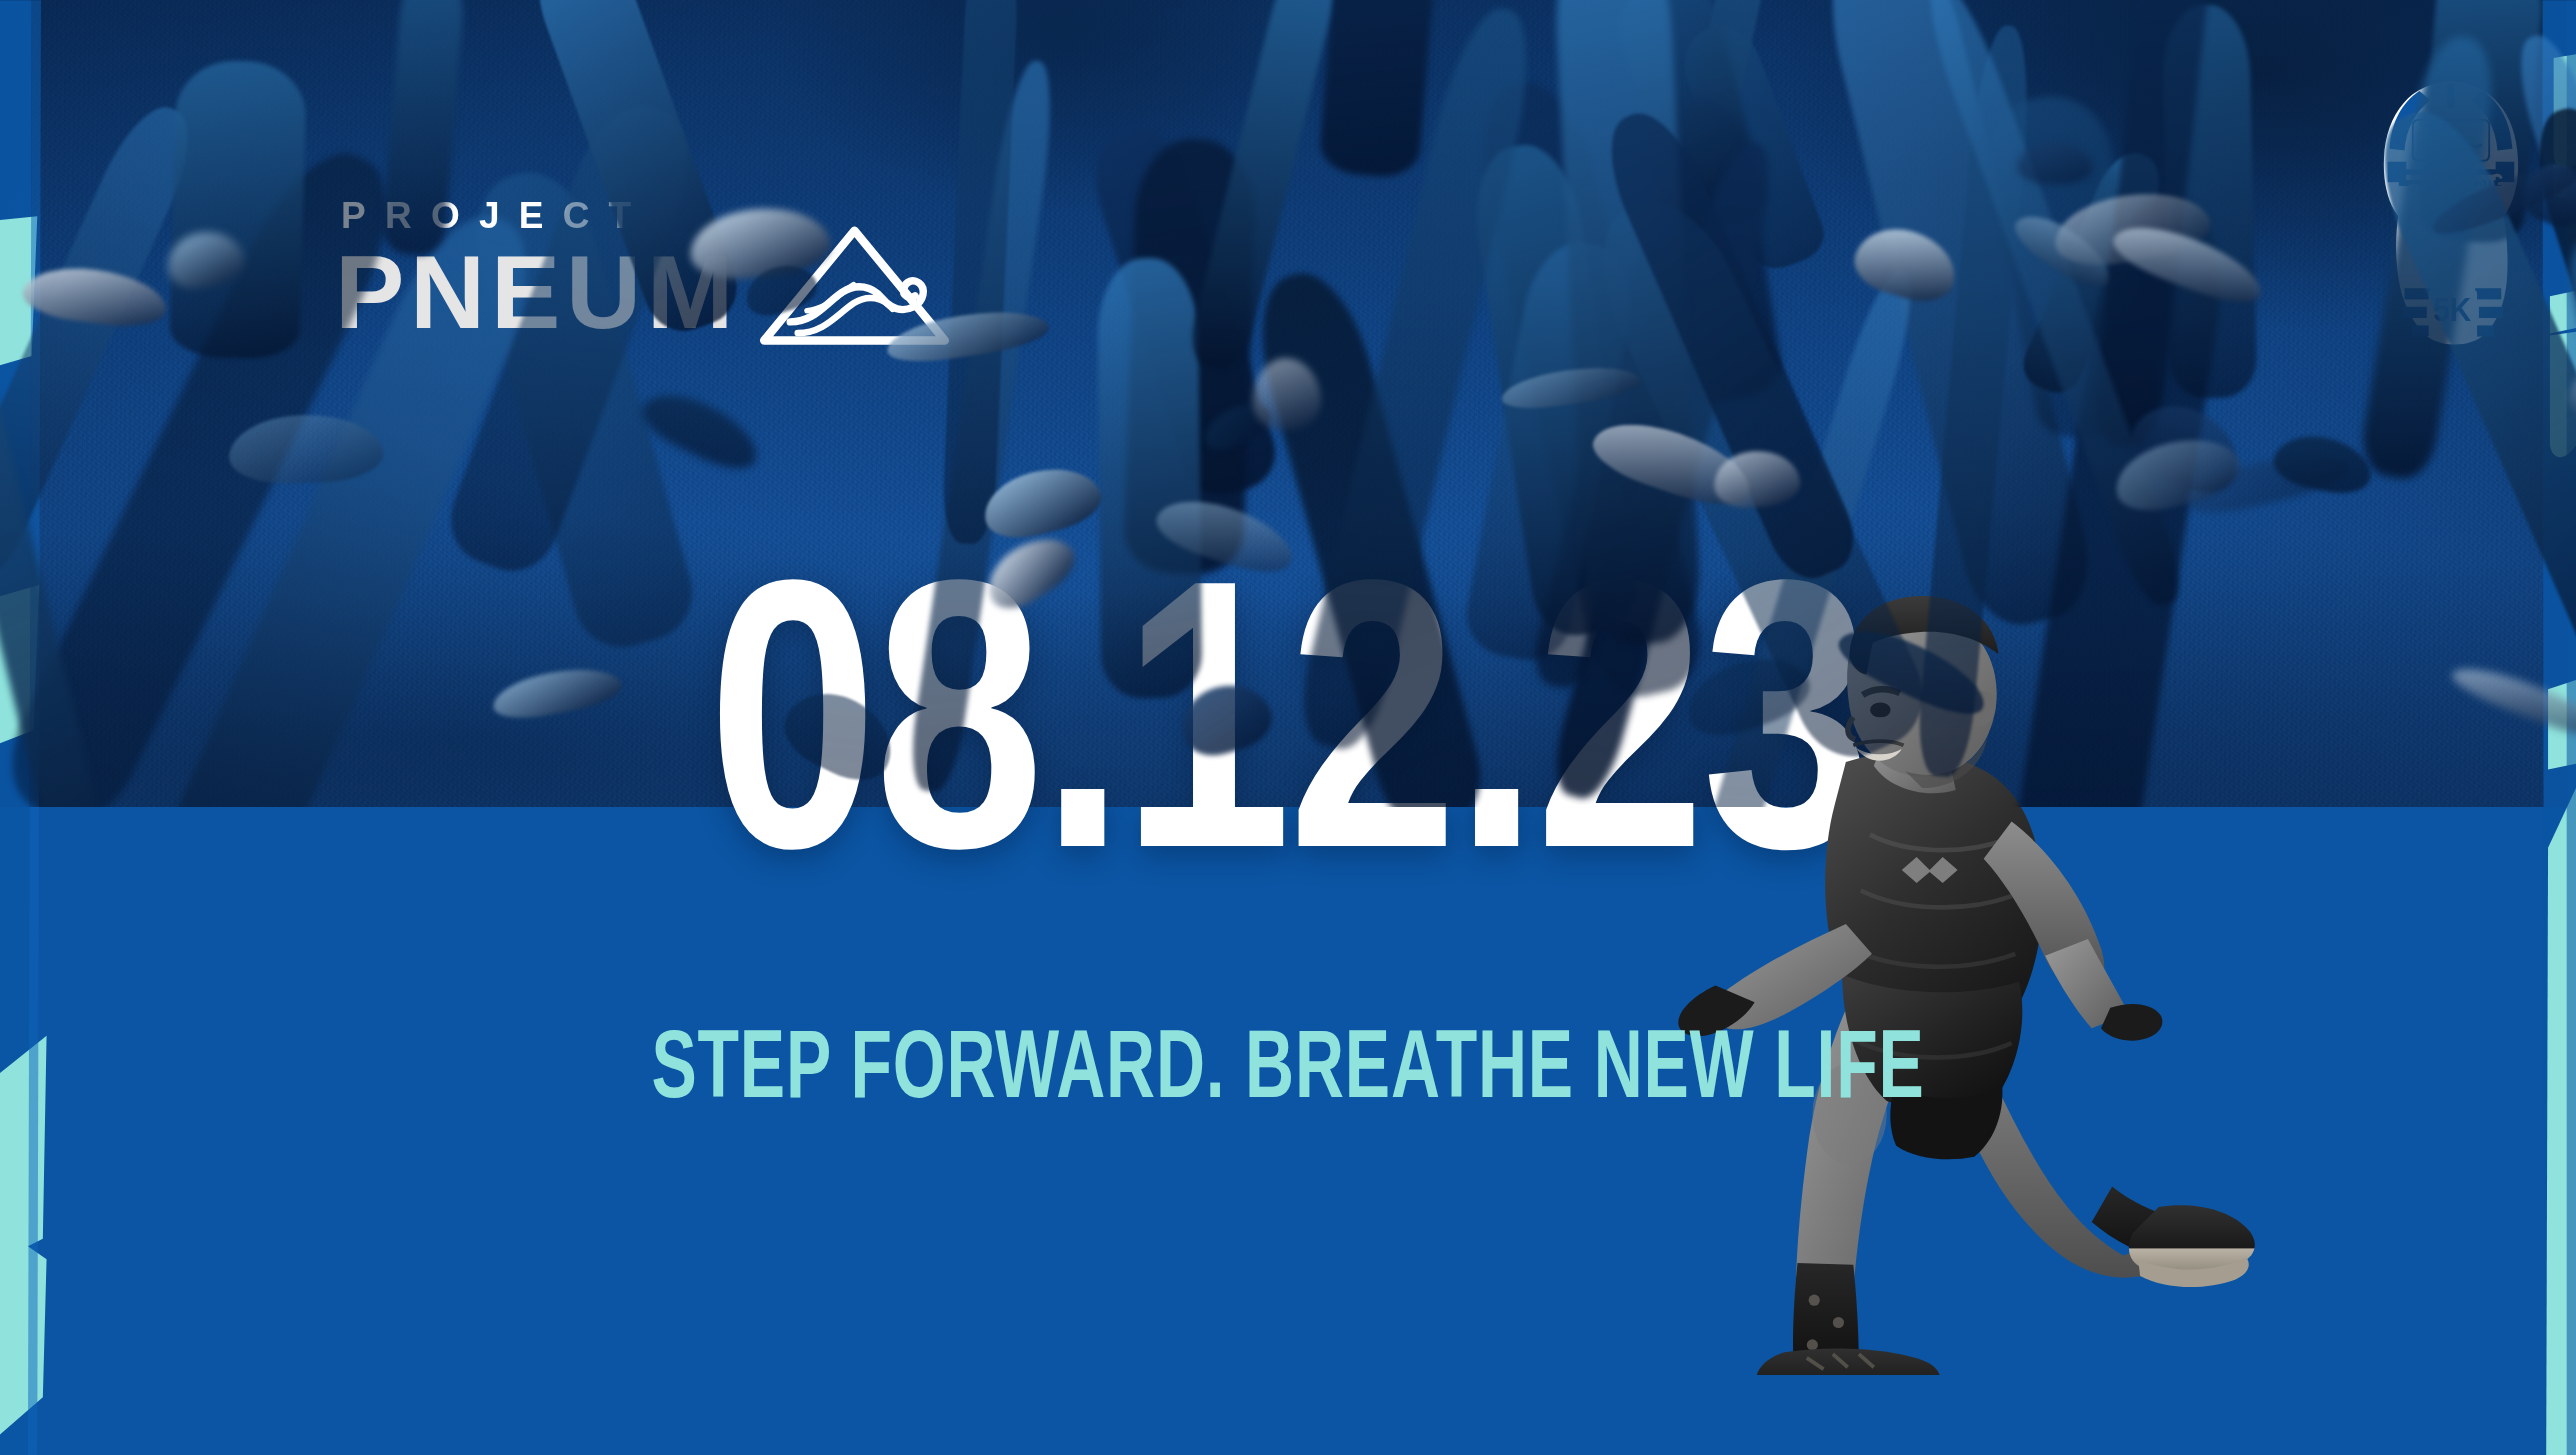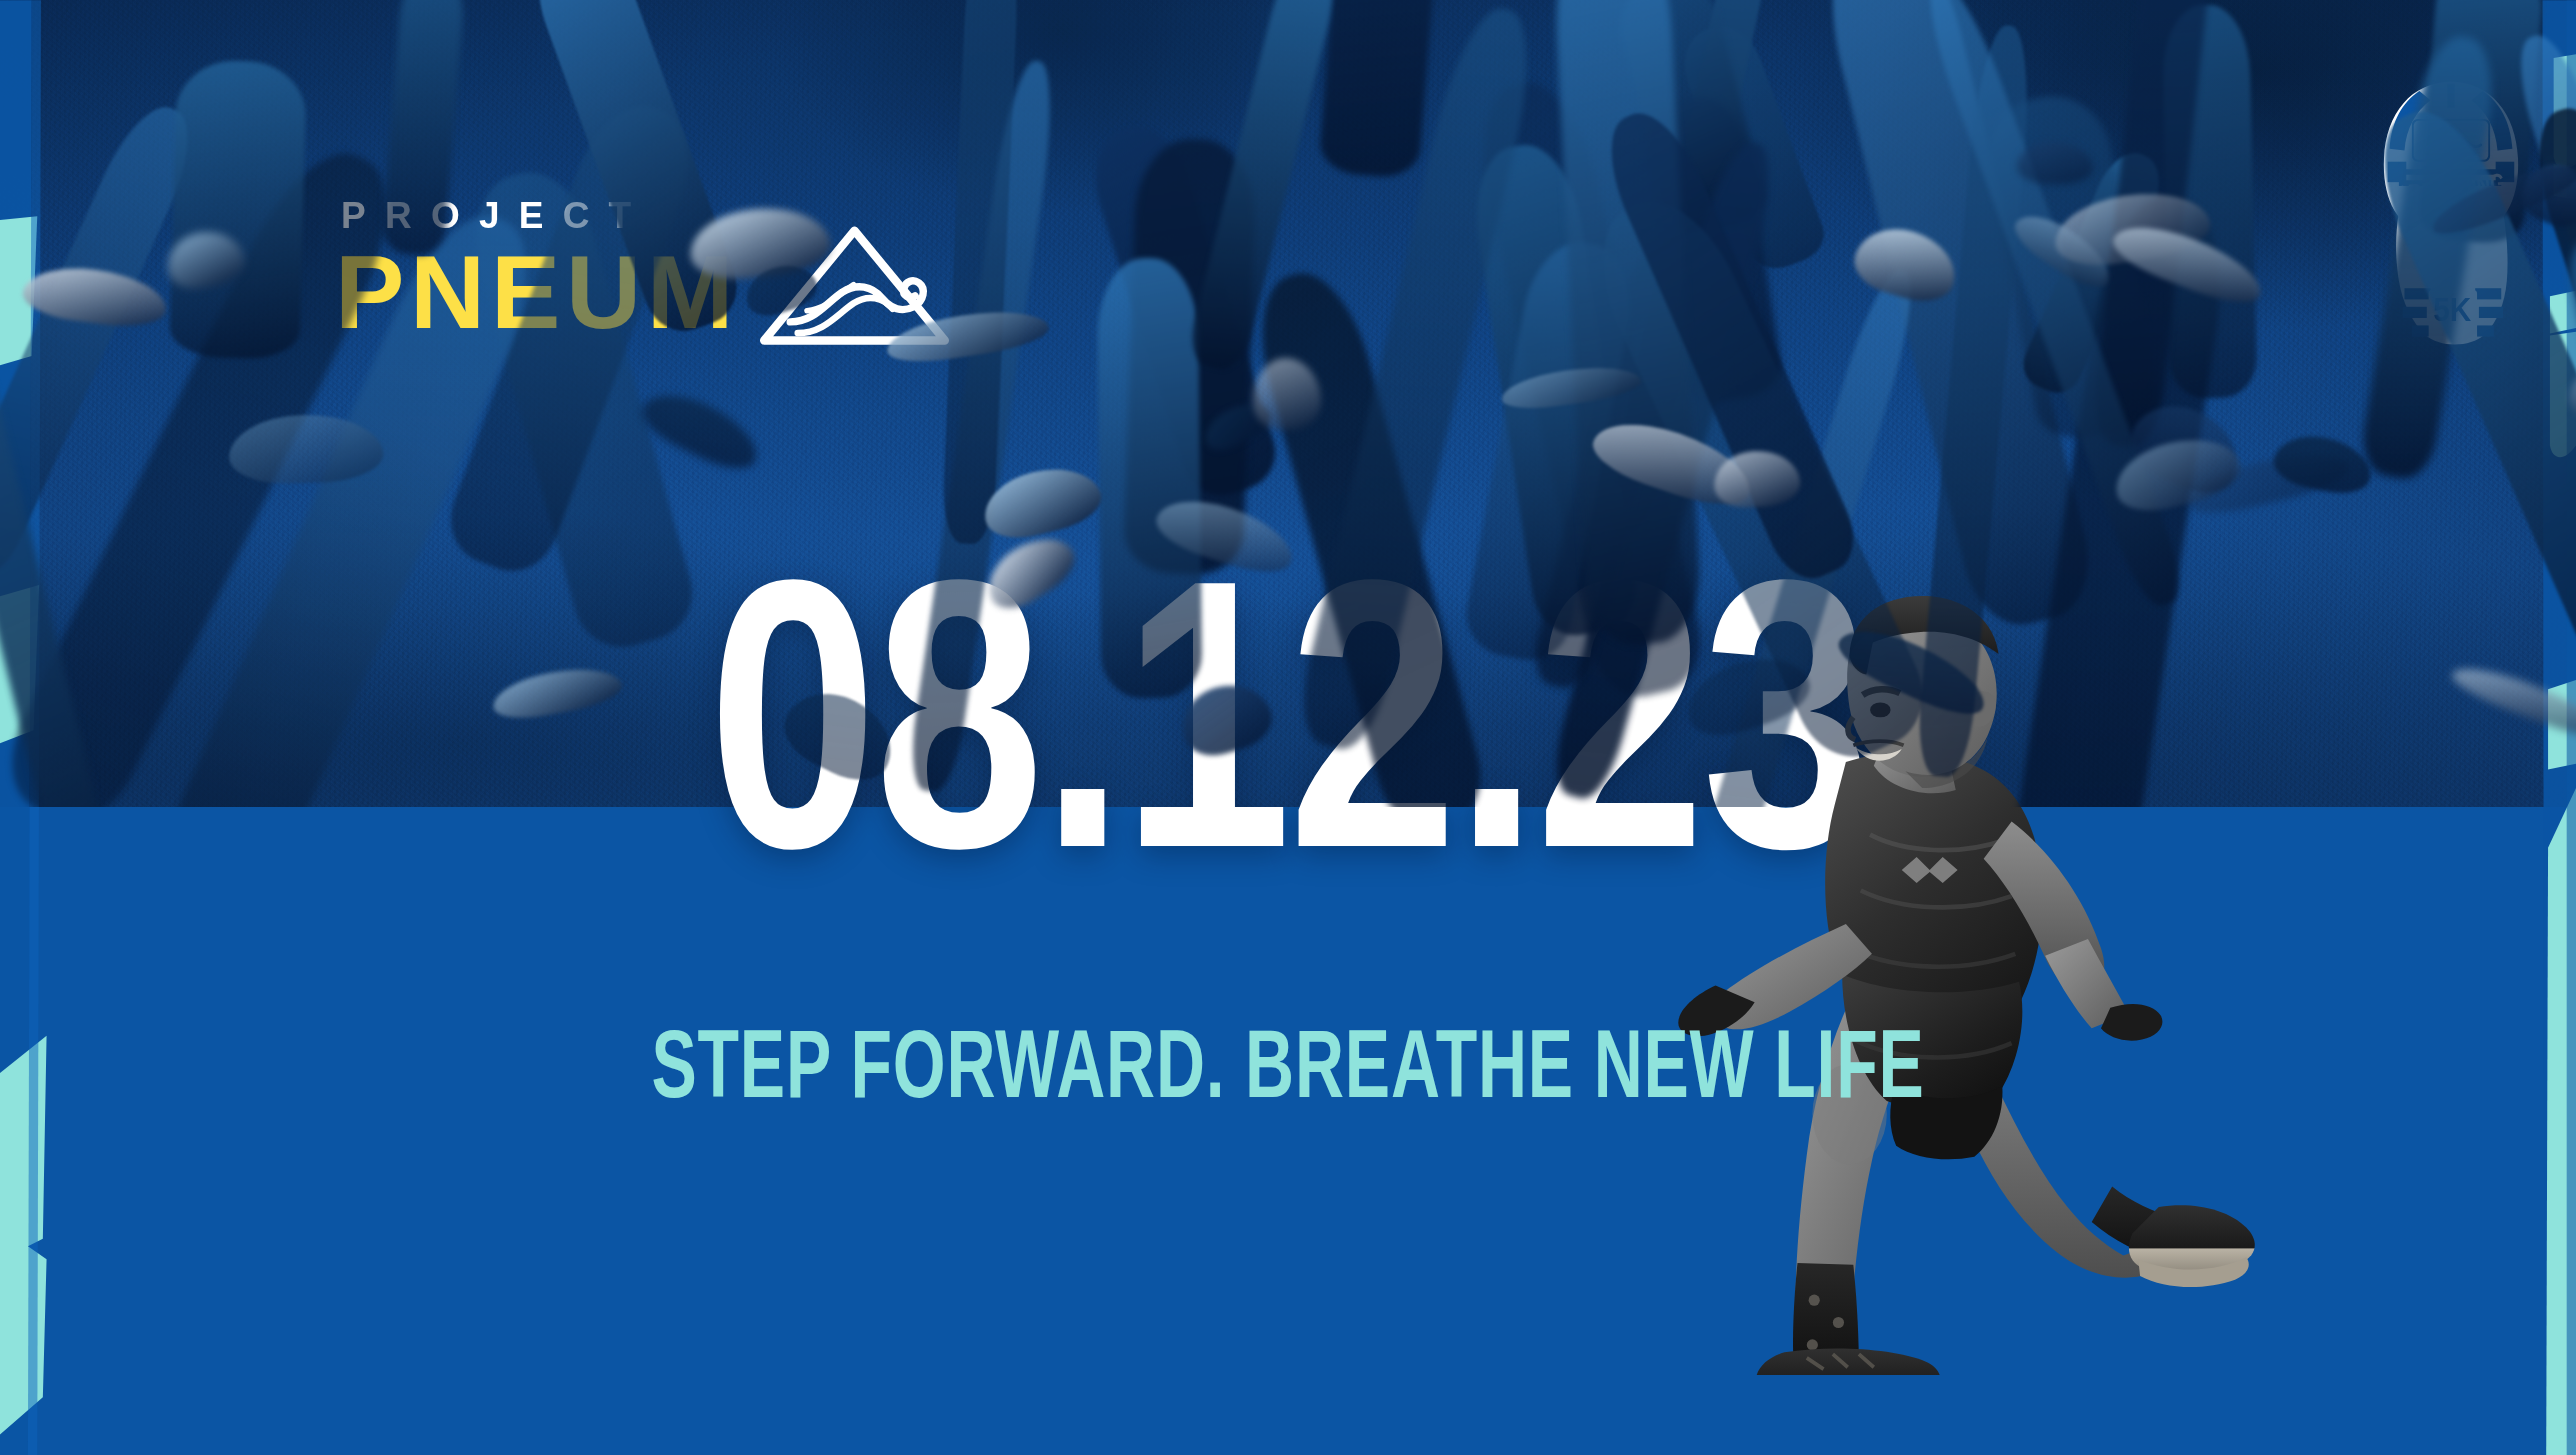--- a/index.html
+++ b/index.html
@@ -105,21 +105,21 @@
   .logo .project{
     position:absolute; left:110px; top:9.3px;
     color:#fff;
     font-size:37px;
     font-weight:bold;
     letter-spacing:.52em;
     line-height:1;
   }
   .logo .pneuma{
     position:absolute; left:104px; top:52px;
-    color:#fde047;
+    color:#e5e5e5;
     font-size:104px;
     font-weight:bold;
     letter-spacing:.055em;
     line-height:1;
   }
   .logo .tri{
     position:absolute; left:522px; top:37px;
     width:203px; height:123px;
   }
 

